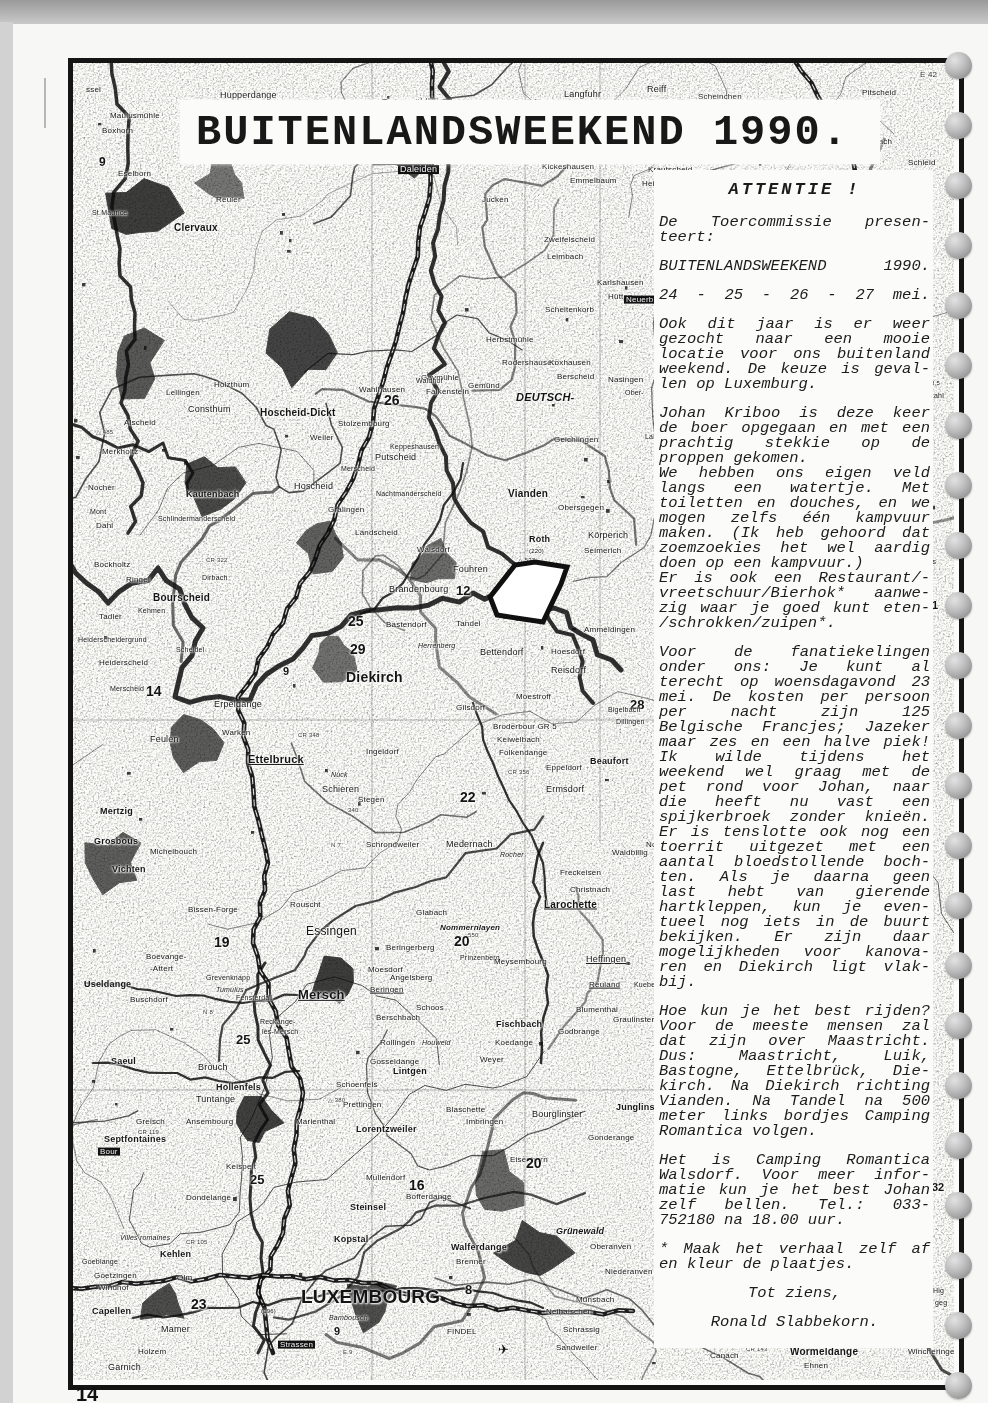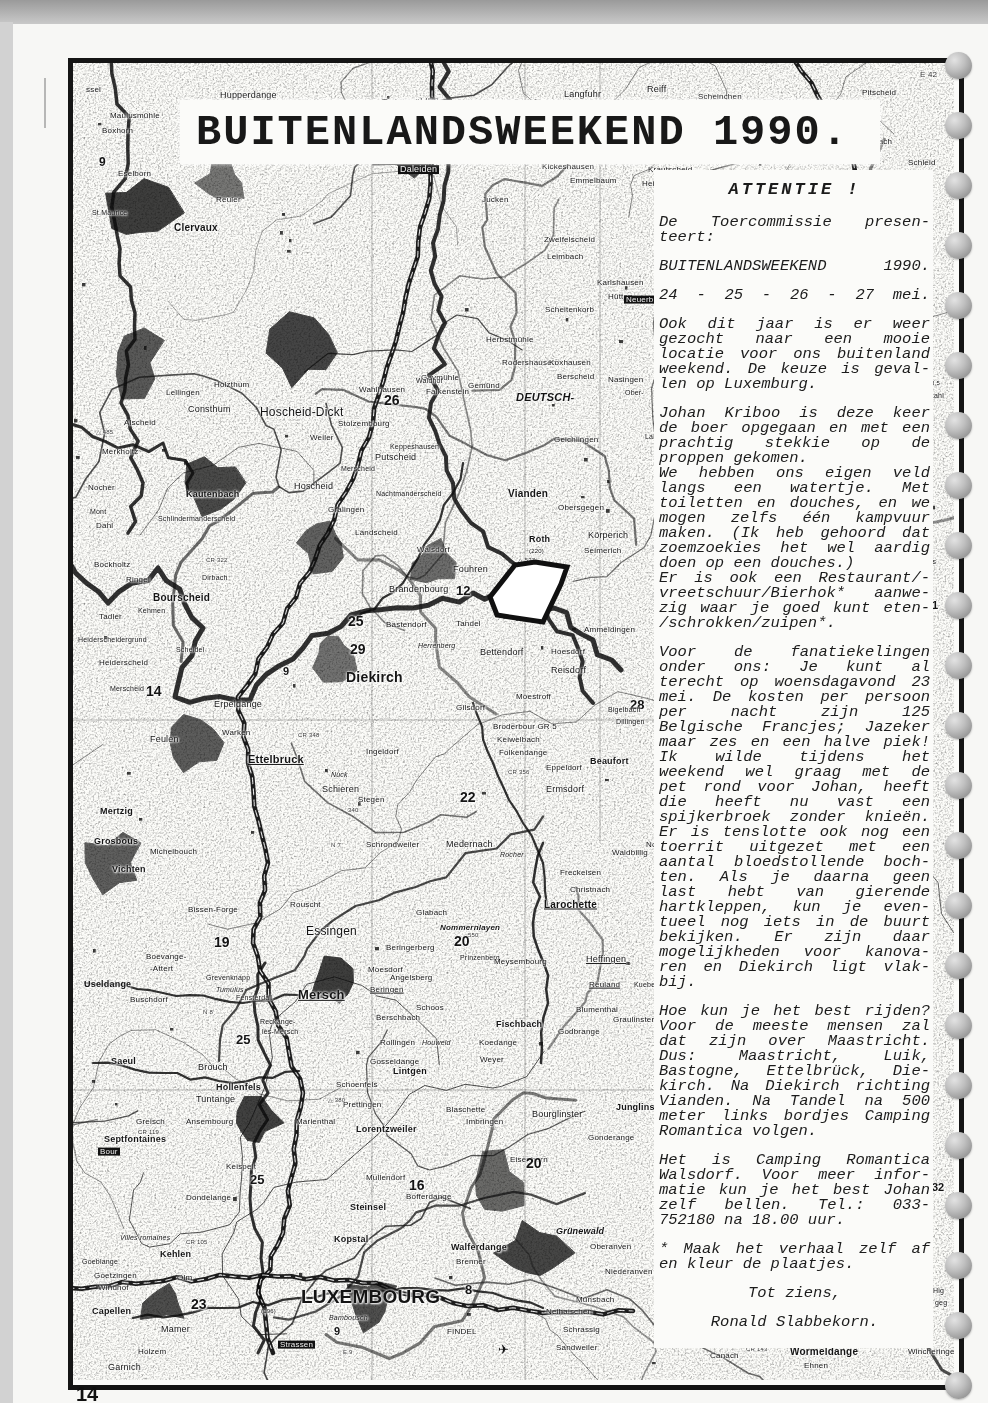--- a/index.html
+++ b/index.html
@@ -260,21 +260,21 @@
         <span class="lbl" style="left: 397px; top: 323px; font-size: 8px;">Gemünd</span>
         <span class="lbl fb fi" style="left: 445px; top: 335px; font-size: 11px;">DEUTSCH-</span>
         <span class="lbl fn" style="left: 313px; top: 338px; font-size: 14px;">26</span>
         <span class="lbl" style="left: 355px; top: 329px; font-size: 8px;">Falkenstein</span>
         <span class="lbl" style="left: 345px; top: 318px; font-size: 7px;">Waldhof</span>
         <span class="lbl" style="left: 554px; top: 330px; font-size: 7px;">Ober-</span>
         <span class="lbl" style="left: 143px; top: 322px; font-size: 8px;">Holzthum</span>
         <span class="lbl" style="left: 95px; top: 330px; font-size: 8px;">Lellingen</span>
         <span class="lbl" style="left: 117px; top: 347px; font-size: 9px;">Consthum</span>
         <span class="lbl" style="left: 288px; top: 327px; font-size: 8px;">Wahlhausen</span>
-        <span class="lbl" style="left: 189px; top: 350px; font-size: 12px;">Hoscheid-Dickt</span>
+        <span class="lbl" style="left: 189px; top: 350px; font-size: 10px; font-weight: bold;">Hoscheid-Dickt</span>
         <span class="lbl" style="left: 267px; top: 361px; font-size: 8px;">Stolzembourg</span>
         <span class="lbl" style="left: 239px; top: 375px; font-size: 8px;">Weiler</span>
         <span class="lbl" style="left: 319px; top: 384px; font-size: 7px;">Keppeshausen</span>
         <span class="lbl" style="left: 304px; top: 395px; font-size: 9px;">Putscheid</span>
         <span class="lbl" style="left: 270px; top: 406px; font-size: 7px;">Merscheid</span>
         <span class="lbl" style="left: 53px; top: 360px; font-size: 8px;">Alscheid</span>
         <span class="lbl" style="left: 31px; top: 389px; font-size: 8px;">Merkholtz</span>
         <span class="lbl fb" style="left: 115px; top: 432px; font-size: 9px;">Kautenbach</span>
         <span class="lbl" style="left: 223px; top: 424px; font-size: 9px;">Hoscheid</span>
         <span class="lbl" style="left: 305px; top: 431px; font-size: 7px;">Nachtmanderscheid</span>
@@ -381,21 +381,21 @@
         <span class="lbl" style="left: 345px; top: 945px; font-size: 8px;">Schoos</span>
         <span class="lbl fb fu" style="left: 227px; top: 932px; font-size: 13px;">Mersch</span>
         <span class="lbl" style="left: 305px; top: 955px; font-size: 8px;">Berschbach</span>
         <span class="lbl" style="left: 189px; top: 959px; font-size: 7px;">Reckange-</span>
         <span class="lbl" style="left: 191px; top: 969px; font-size: 7px;">lès-Mersch</span>
         <span class="lbl fn" style="left: 165px; top: 977px; font-size: 13px;">25</span>
         <span class="lbl" style="left: 505px; top: 947px; font-size: 8px;">Blumenthal</span>
         <span class="lbl" style="left: 542px; top: 957px; font-size: 8px;">Graulinster</span>
         <span class="lbl" style="left: 487px; top: 969px; font-size: 8px;">Godbrange</span>
         <span class="lbl fb" style="left: 425px; top: 962px; font-size: 9px;">Fischbach</span>
-        <span class="lbl" style="left: 408px; top: 980px; font-size: 8px;">Koedange</span>
+        <span class="lbl" style="left: 424px; top: 980px; font-size: 8px;">Koedange</span>
         <span class="lbl" style="left: 409px; top: 997px; font-size: 8px;">Weyer</span>
         <span class="lbl" style="left: 309px; top: 980px; font-size: 8px;">Rollingen</span>
         <span class="lbl fi" style="left: 351px; top: 980px; font-size: 7px;">Houweld</span>
         <span class="lbl" style="left: 299px; top: 999px; font-size: 8px;">Gosseldange</span>
         <span class="lbl fb" style="left: 322px; top: 1009px; font-size: 9px;">Lintgen</span>
         <span class="lbl fb" style="left: 40px; top: 999px; font-size: 9px;">Saeul</span>
         <span class="lbl" style="left: 127px; top: 1005px; font-size: 9px;">Brouch</span>
         <span class="lbl fb" style="left: 145px; top: 1025px; font-size: 9px;">Hollenfels</span>
         <span class="lbl" style="left: 125px; top: 1037px; font-size: 9px;">Tuntange</span>
         <span class="lbl" style="left: 265px; top: 1022px; font-size: 8px;">Schoenfels</span>
@@ -506,37 +506,37 @@
           <div class="line jl">Johan Kriboo is deze keer</div>
           <div class="line jl">de boer opgegaan en met een</div>
           <div class="line jl">prachtig stekkie op de</div>
           <div class="line pl">proppen gekomen.</div>
           <div class="line jl">We hebben ons eigen veld</div>
           <div class="line jl">langs een watertje. Met</div>
           <div class="line jl">toiletten en douches, en we</div>
           <div class="line jl">mogen zelfs één kampvuur</div>
           <div class="line jl">maken. (Ik heb gehoord dat</div>
           <div class="line jl">zoemzoekies het wel aardig</div>
-          <div class="line pl">doen op een douches.)</div>
+          <div class="line pl">doen op een kampvuur.)</div>
           <div class="line jl">Er is ook een Restaurant/-</div>
           <div class="line jl">vreetschuur/Bierhok* aanwe-</div>
           <div class="line jl">zig waar je goed kunt eten-</div>
           <div class="line pl">/schrokken/zuipen*.</div>
         </div>
         <div class="para">
           <div class="line jl">Voor de fanatiekelingen</div>
           <div class="line jl">onder ons: Je kunt al</div>
           <div class="line jl">terecht op woensdagavond 23</div>
           <div class="line jl">mei. De kosten per persoon</div>
           <div class="line jl">per nacht zijn 125</div>
           <div class="line jl">Belgische Francjes; Jazeker</div>
           <div class="line jl">maar zes en een halve piek!</div>
           <div class="line jl">Ik wilde tijdens het</div>
           <div class="line jl">weekend wel graag met de</div>
-          <div class="line jl">pet rond voor Johan, heeft</div>
+          <div class="line jl">pet rond voor Johan, naar</div>
           <div class="line jl">die heeft nu vast een</div>
           <div class="line jl">spijkerbroek zonder knieën.</div>
           <div class="line jl">Er is tenslotte ook nog een</div>
           <div class="line jl">toerrit uitgezet met een</div>
           <div class="line jl">aantal bloedstollende boch-</div>
           <div class="line jl">ten. Als je daarna geen</div>
           <div class="line jl">last hebt van gierende</div>
           <div class="line jl">hartkleppen, kun je even-</div>
           <div class="line jl">tueel nog iets in de buurt</div>
           <div class="line jl">bekijken. Er zijn daar</div>

